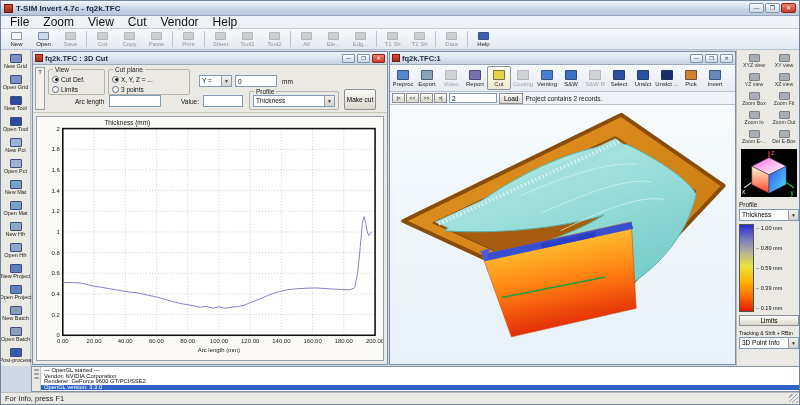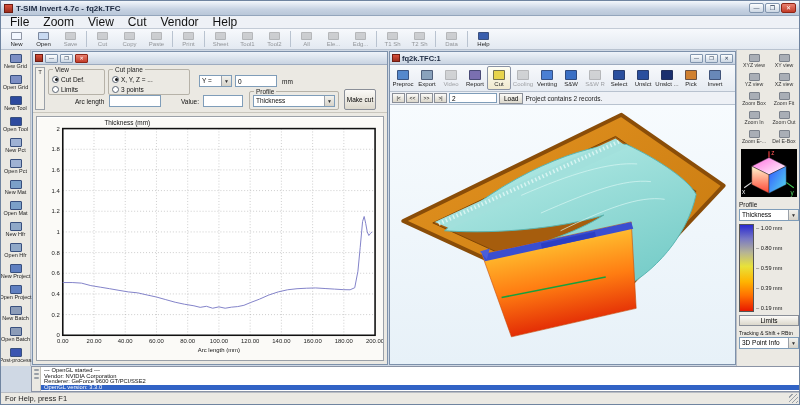--- a/index.html
+++ b/index.html
@@ -284,20 +284,21 @@
         </div>
         <div class="rail-btn">
           <span class="rail-icon" style="background: rgb(59, 85, 176);"></span>
           <span class="rail-label">Post-process</span>
         </div>
       </div>
 
     <div class="child win-cut">
       <div class="child-titlebar">
         <span class="doc-icon"></span>
+        <span class="child-title">fq2k.TFC : 3D Cut</span>
         <button class="cwbtn">—</button>
         <button class="cwbtn">❐</button>
         <button class="cwbtn close-red">✕</button>
       </div>
 
       <div class="cut-controls">
         <div class="side-tab">T</div>
 
         <div class="groupbox gb-view">
           <span class="gb-legend">View</span>
@@ -619,16 +620,16 @@
       </div>
     <div class="log-lines" id="logLines">
         <div class="log-line">--- OpenGL started ---</div>
         <div class="log-line">Vendor: NVIDIA Corporation</div>
         <div class="log-line">Renderer: GeForce 9600 GT/PCI/SSE2</div>
         <div class="log-line selected">OpenGL version: 3.3.0</div>
       </div>
   </div>
 
   <div class="statusbar">
-    <span class="status-text">For Help, press F1</span>
+    <span class="status-text">For Info, press F1</span>
     <span class="size-grip"></span>
   </div>
 </div>
 
 </body></html>

